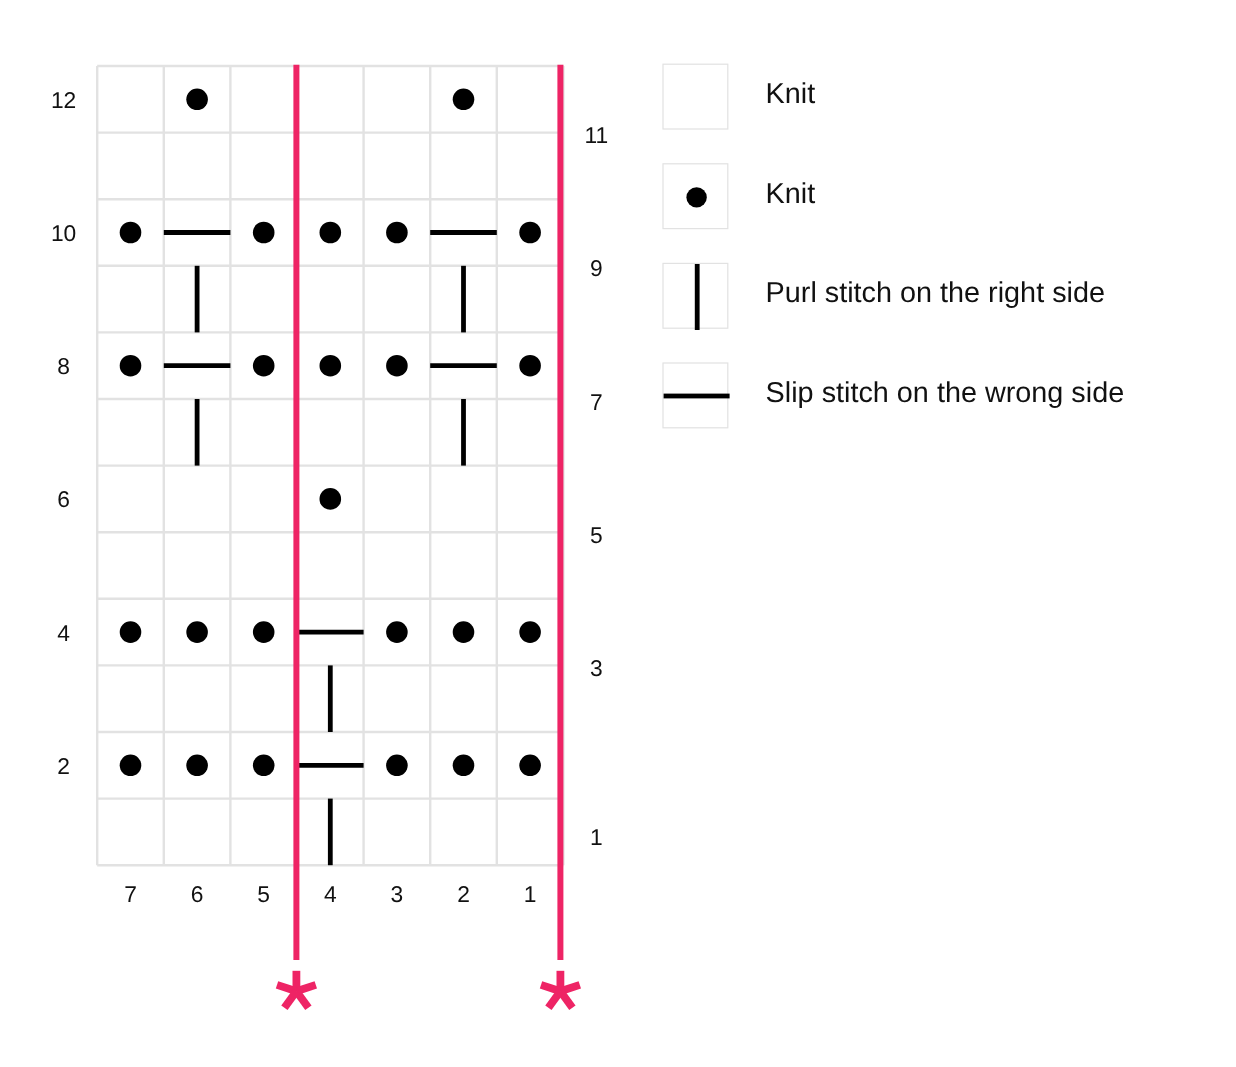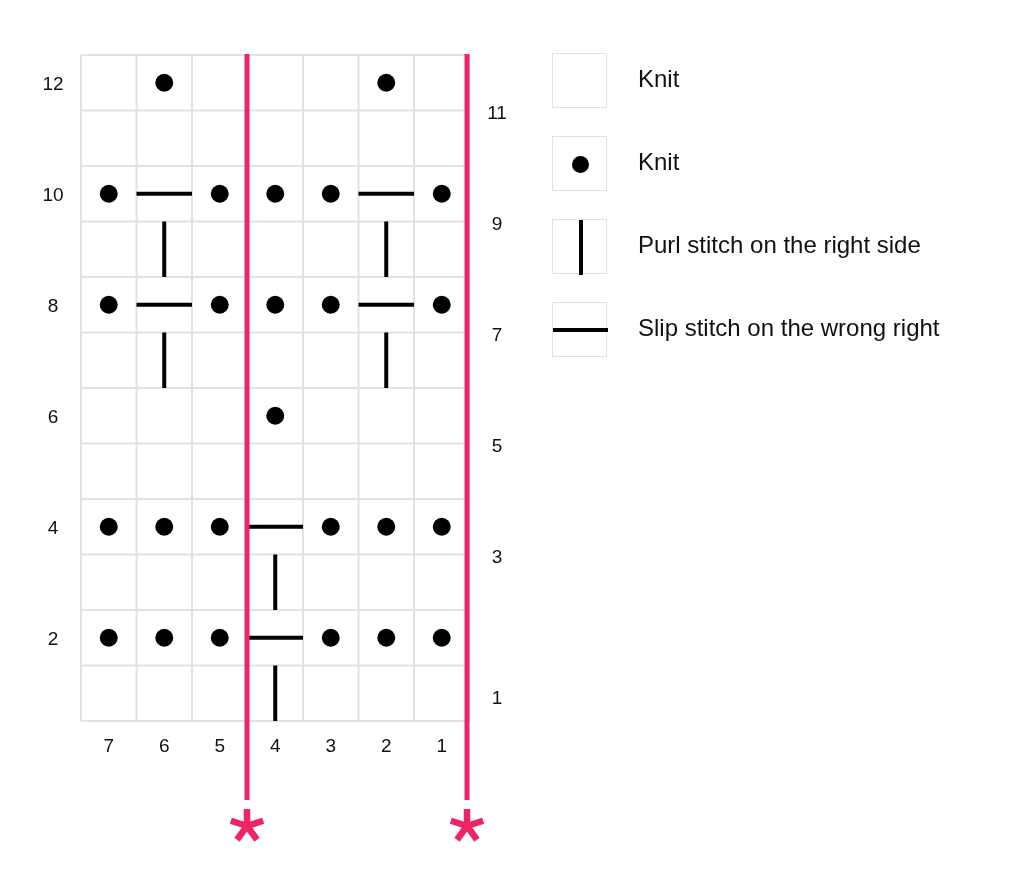--- a/index.html
+++ b/index.html
@@ -137,15 +137,15 @@
   <div class="legend-item" style="top:166px;">
     <div class="legend-box">
         <div class="sym-v"></div>
       </div>
     <span class="legend-text">Purl stitch on the right side</span>
   </div>
   <div class="legend-item" style="top:249px;">
     <div class="legend-box">
         <div class="sym-h"></div>
       </div>
-    <span class="legend-text">Slip stitch on the wrong right</span>
+    <span class="legend-text">Slip stitch on the wrong side</span>
   </div>
 </div>
 
 </body></html>

